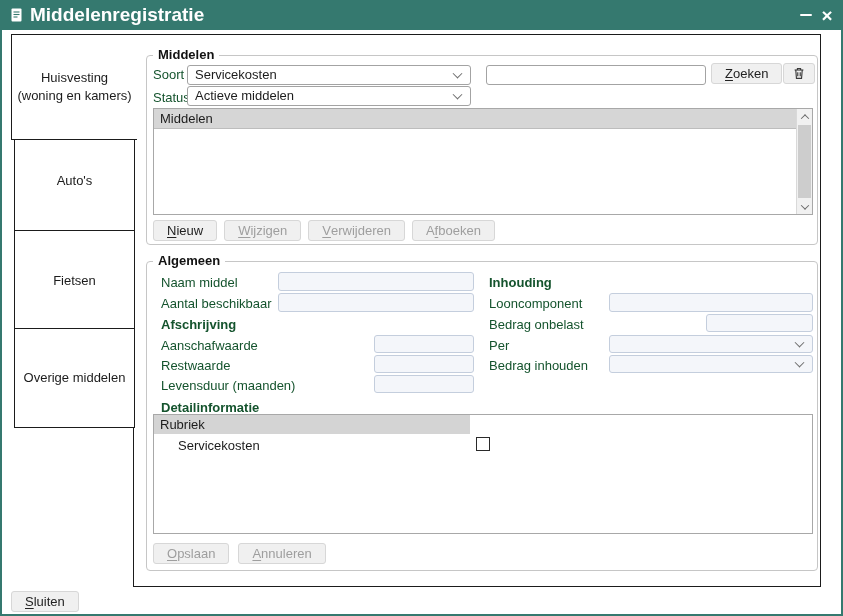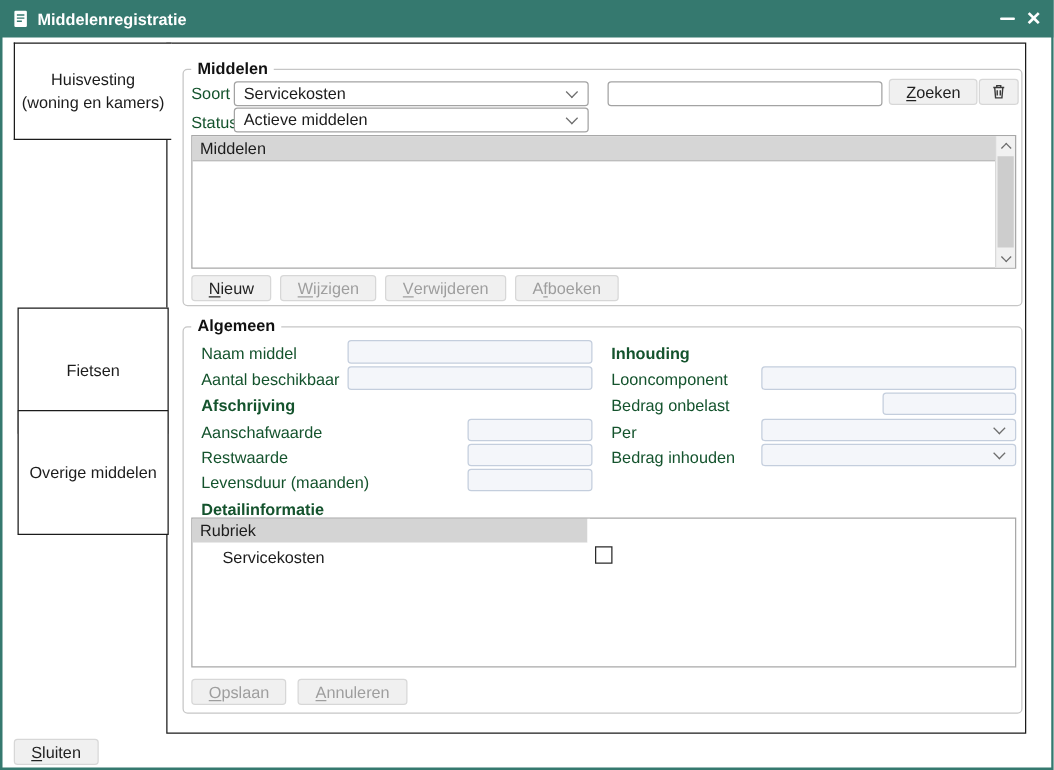--- a/index.html
+++ b/index.html
@@ -6,36 +6,36 @@
   html,body { background:#e8e8e8; }
   body { font-family:"Liberation Sans", sans-serif; font-size:13px; color:#1c1c1c; }
 
   .window { position:relative; width:843px; height:616px; background:#ffffff;
             box-shadow: inset 0 0 0 2px #35796F; overflow:hidden; }
 
   
   .titlebar { position:absolute; left:0; top:0; width:843px; height:30px;
               background:#35796F; display:flex; align-items:center; z-index:10; }
   .titlebar .doc-icon { margin-left:10px; display:inline-flex; }
-  .titlebar .title { margin-left:7px; color:#ffffff; font-weight:bold; font-size:13px; }
+  .titlebar .title { margin-left:7px; color:#ffffff; font-weight:bold; font-size:19px; }
   .win-btn { position:absolute; top:0; height:30px; display:flex; align-items:center;
              justify-content:center; cursor:pointer; }
   .btn-min { left:794px; width:24px; }
   .btn-min .bar { width:12px; height:2.4px; background:#ffffff; border-radius:1px; }
   .btn-close { left:816px; width:22px; color:#ffffff; font-size:19px; font-weight:bold; line-height:1; }
 
   
   .main-panel { position:absolute; left:133px; top:34px; width:688px; height:553px;
                 border:1.5px solid #1b1b1b; background:#ffffff; z-index:1; }
   .tab { position:absolute; background:#ffffff; border:1.5px solid #1b1b1b;
          display:flex; align-items:center; justify-content:center; text-align:center;
          white-space:pre-line; cursor:pointer; line-height:1.35; }
-  .tab-active { left:11px; top:34px; width:126px; height:78px; border-right:none; z-index:3; }
+  .tab-active { left:11px; top:34px; width:126px; height:106px; border-right:none; z-index:3; }
   .tab-2 { left:14px; top:131.5px; width:121px; height:99.5px; z-index:2; }
-  .tab-3 { left:14px; top:246px; width:121px; height:101px; z-index:2; }
+  .tab-3 { left:14px; top:230px; width:121px; height:101px; z-index:2; }
   .tab-4 { left:14px; top:327.5px; width:121px; height:100px; z-index:2; }
 
   
   .group { position:absolute; border:1px solid #c6c6c6; border-radius:4px; background:#ffffff; z-index:4; }
   .group-middelen { left:146px; top:55px; width:672px; height:190px; }
   .group-algemeen { left:146px; top:261px; width:672px; height:310px;padding-left:40px; }
   .legend { position:absolute; top:-9px; left:6px; background:#ffffff; padding:0 5px;
             font-weight:bold; font-size:13px; color:#111; }
 
   .lbl { position:absolute; font-size:13px; color:#14532d; white-space:nowrap; }
@@ -115,20 +115,21 @@
       </div>
     <div class="win-btn btn-close">
         <span>×</span>
       </div>
   </div>
 
   <div class="main-panel"></div>
 
   <div class="tab tab-active">Huisvesting
 (woning en kamers)</div>
+  <div class="tab tab-2">Auto's</div>
   <div class="tab tab-3">Fietsen</div>
   <div class="tab tab-4">Overige middelen</div>
 
   <div class="group group-middelen">
     <span class="legend">Middelen</span>
 
     <span class="lbl" style="left:6px; top:11px;">Soort</span>
     <div class="select" style="left:40px; top:9px; width:284px; height:20px;">
       <span class="val">Servicekosten</span>
       <span class="chev"></span>

